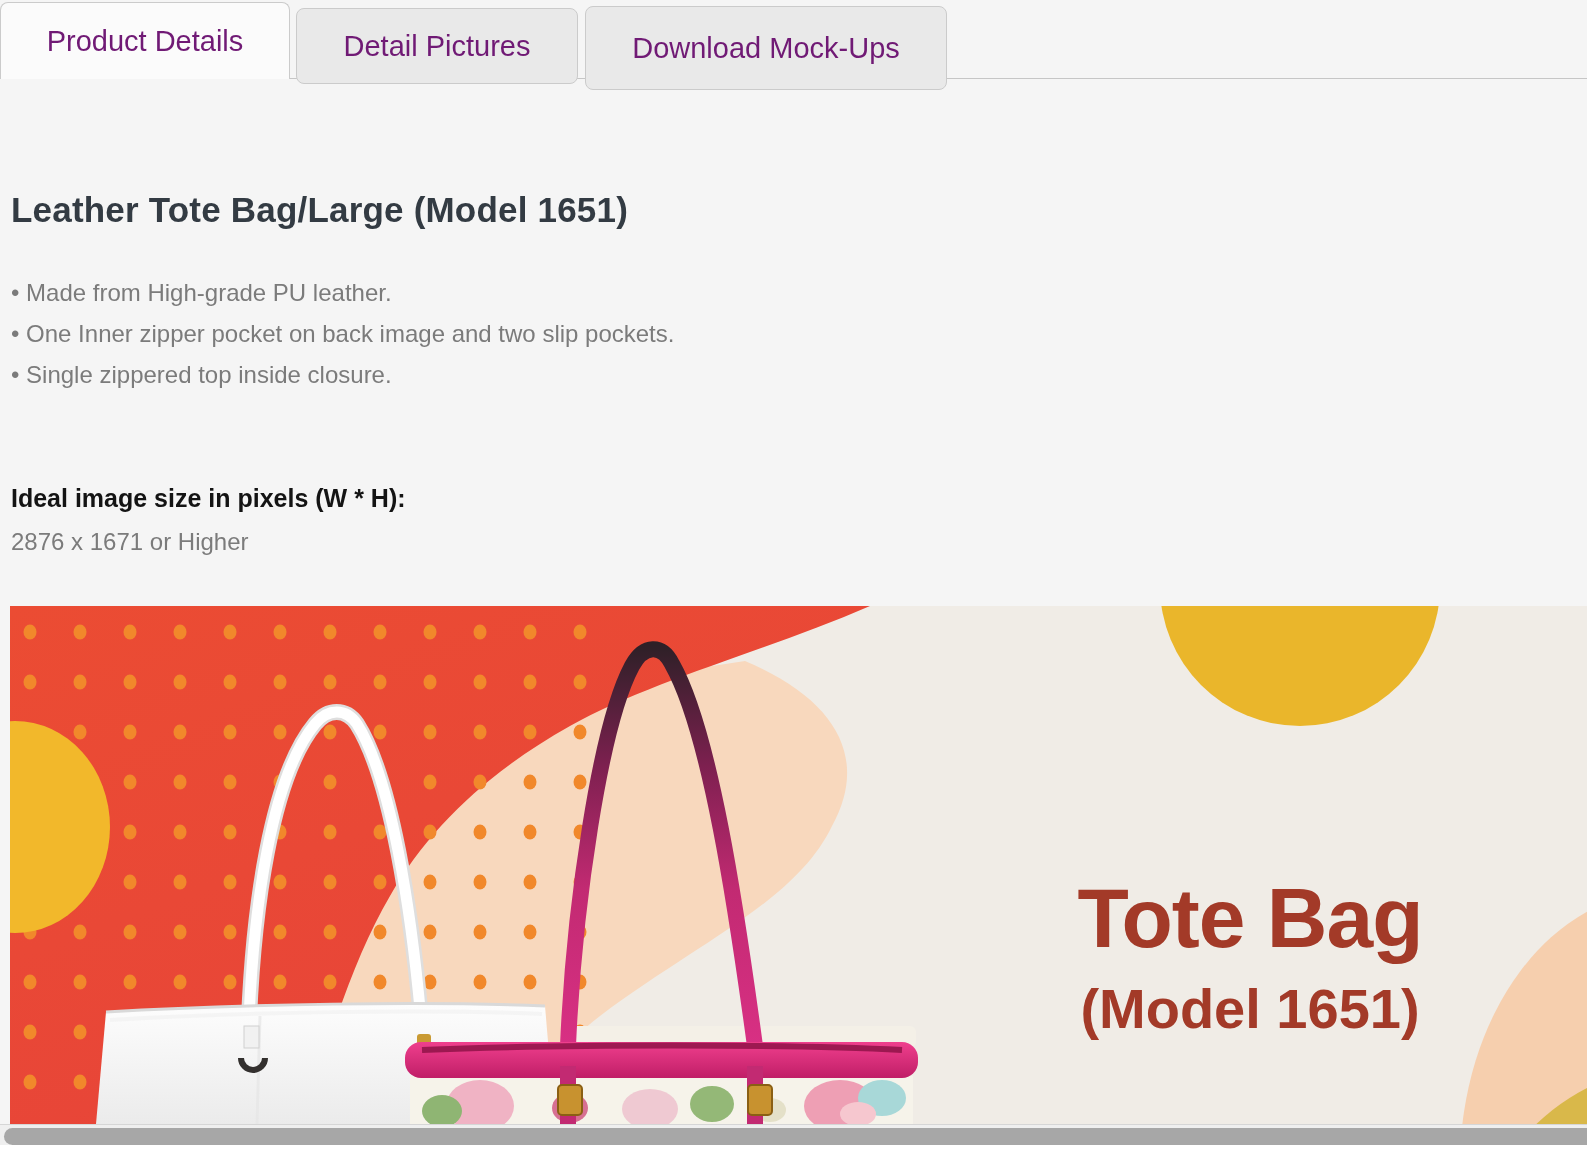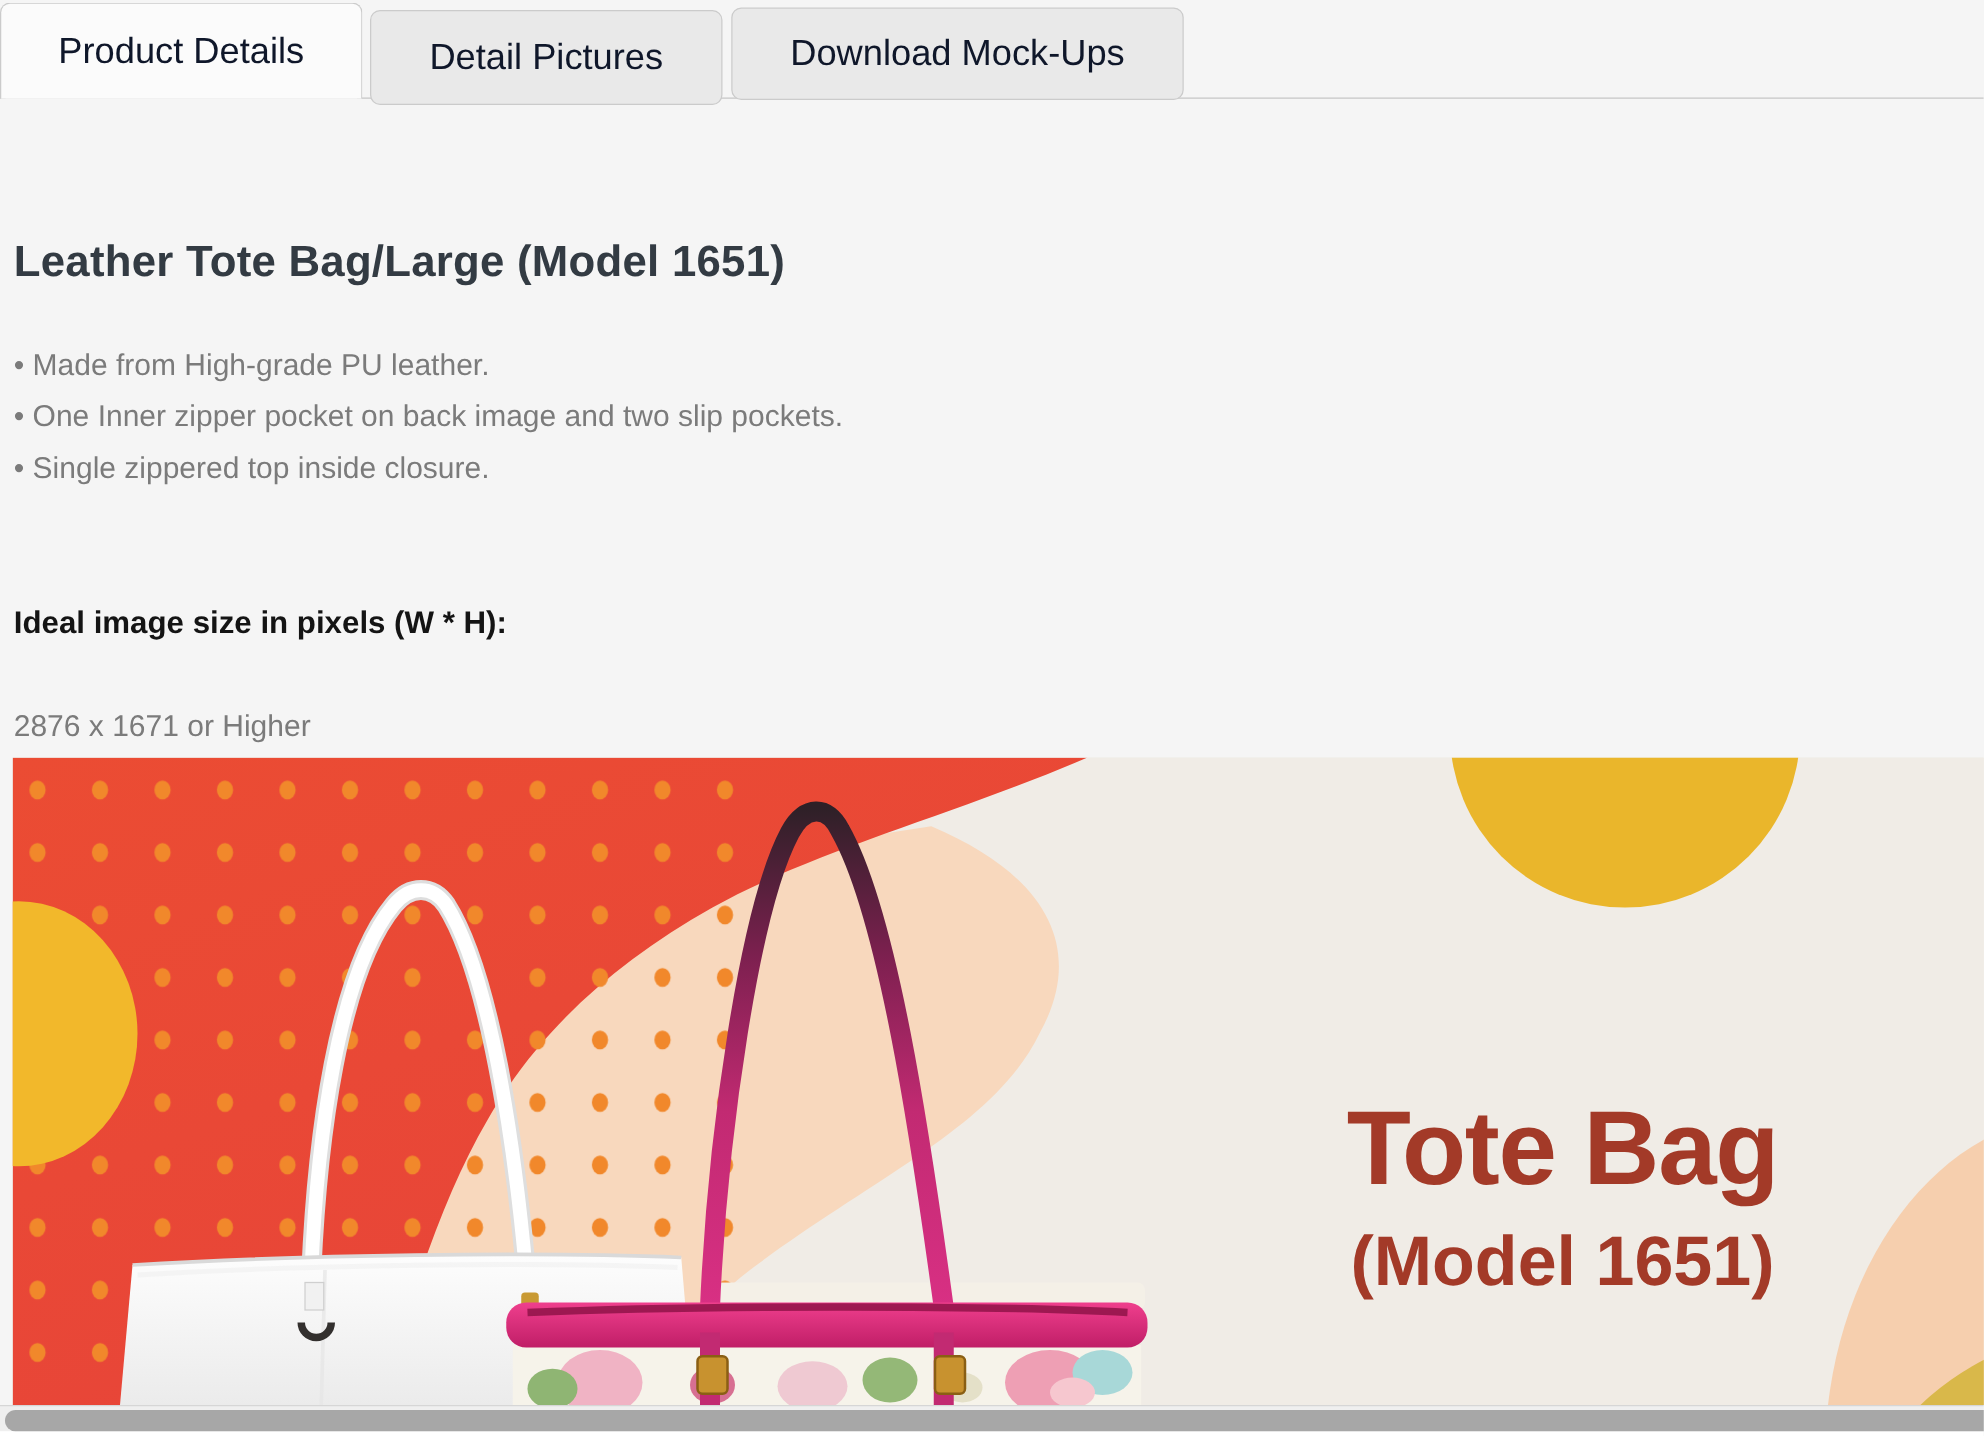--- a/index.html
+++ b/index.html
@@ -4,35 +4,35 @@
 <style>
   * { margin:0; padding:0; box-sizing:border-box; }
   html,body { width:1587px; height:1149px; overflow:hidden;
     font-family:"Liberation Sans", sans-serif; background:#f5f5f5; }
   .stage { position:absolute; left:0; top:0; width:1587px; height:1149px; overflow:hidden; }
 
   
   .tabbar { position:absolute; left:0; top:0; width:1587px; height:90px; }
   .tabbar-line { position:absolute; left:0; top:78px; width:1587px; height:1px; background:#c6c6c6; z-index:0; }
   .tab { position:absolute; display:flex; align-items:center; justify-content:center;
-    font-size:29px; color:#0f172a; border:1px solid #cbcbcb; cursor:pointer; }
+    font-size:29px; color:#701a75; border:1px solid #cbcbcb; cursor:pointer; }
   .tab-active { left:0; top:2px; width:290px; height:77px; background:#fbfbfb;
     border-bottom:none; border-radius:8px 8px 0 0; z-index:2; }
   .tab-idle { background:#e9e9e9; border-radius:8px; z-index:1; }
   .tab-2 { left:296px; top:8px; width:282px; height:76px; }
-  .tab-3 { left:585px; top:6px; width:362px; height:74px; }
+  .tab-3 { left:585px; top:6px; width:362px; height:84px; }
 
   
   .product-title { position:absolute; left:11px; top:190px; font-size:35px; font-weight:bold;
     color:#333b43; letter-spacing:.2px; }
   .features { position:absolute; left:11px; top:272px; list-style:none; }
   .features li { font-size:24px; color:#7b7b7b; line-height:41px; }
   .features li::before { content:"• "; }
   .ideal-label { position:absolute; left:11px; top:484px; font-size:25px; font-weight:bold; color:#141414; }
-  .ideal-value { position:absolute; left:11px; top:528px; font-size:24px; color:#7b7b7b;margin-top:40px; }
+  .ideal-value { position:absolute; left:11px; top:528px; font-size:24px; color:#7b7b7b; }
 
   
   .banner { position:absolute; left:10px; top:606px; width:1590px; height:518px; overflow:hidden;
     background:#f0ece6; }
   .banner svg { position:absolute; left:0; top:0; }
   .banner-text { position:absolute; left:1000px; top:262px; width:480px; text-align:center;
     color:#a33a28; font-weight:bold; z-index:3; }
   .banner-text .big { font-size:84px; line-height:101px; letter-spacing:-1px; }
   .banner-text .small { font-size:56px; line-height:64px; margin-top:8px; }
 

